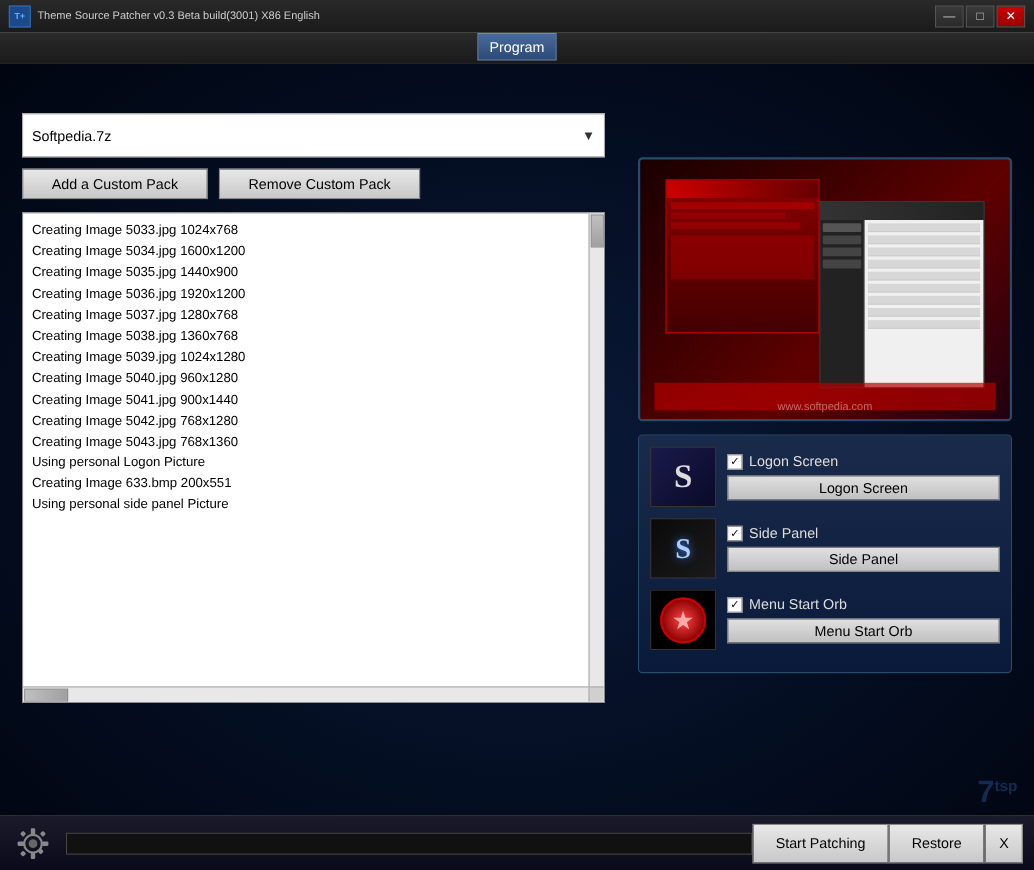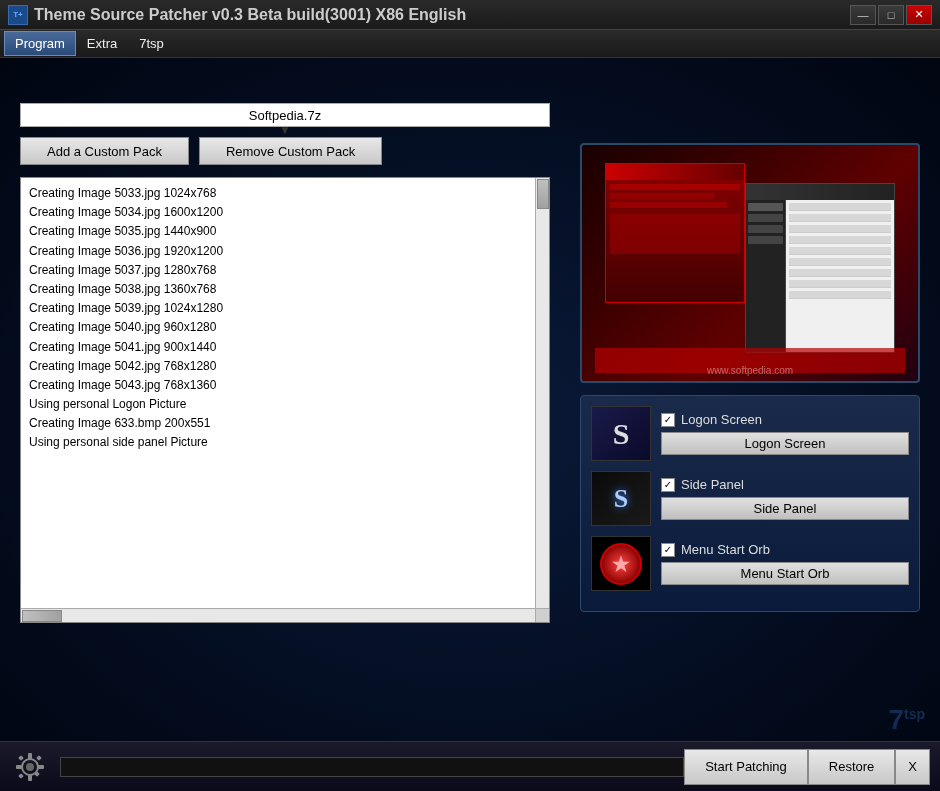--- a/index.html
+++ b/index.html
@@ -27,23 +27,22 @@
       width: 20px;
       height: 20px;
       margin-right: 6px;
       background: #1a4a8a;
       border: 1px solid #3a6aaa;
       display: flex; align-items: center; justify-content: center;
       font-size: 10px; font-weight: bold; color: #fff;
     }
     .title-bar-text {
       color: #ccc;
-      font-size: 16px;
+      font-size: 10px;
       flex: 1;
-      font-weight: bold;
     }
     .title-bar-controls {
       display: flex; gap: 2px;
     }
     .tb-btn {
       width: 26px; height: 20px;
       border: 1px solid #555;
       background: linear-gradient(to bottom, #3a3a3a, #2a2a2a);
       color: #ccc;
       cursor: pointer;
@@ -53,20 +52,21 @@
     .tb-btn.close { background: linear-gradient(to bottom, #c00, #900); color: #fff; }
 
     
     .menu-bar {
       background: linear-gradient(to bottom, #2a2a2a, #1a1a1a);
       border-bottom: 1px solid #333;
       display: flex;
       align-items: center;
       height: 28px;
       padding: 0 4px;
+      flex-direction: column;
     }
     .menu-item {
       padding: 4px 10px;
       color: #eee;
       cursor: pointer;
       border: 1px solid transparent;
       font-size: 13px;
     }
     .menu-item.active {
       background: linear-gradient(to bottom, #4a6a9a, #2a4a7a);
@@ -107,25 +107,24 @@
     }
 
     .pack-dropdown {
       display: flex;
       align-items: center;
       background: #fff;
       color: #000;
       border: 1px solid #aaa;
       padding: 4px 8px;
       width: 530px;
-      height: 24px;
+      height: 40px;
       margin-bottom: 10px;
       cursor: pointer;
       position: relative;
-      flex-direction: column;
     }
     .pack-dropdown-text {
       flex: 1;
       font-size: 13px;
       color: #000;
     }
     .pack-dropdown-arrow {
       color: #333;
       font-size: 12px;
     }

